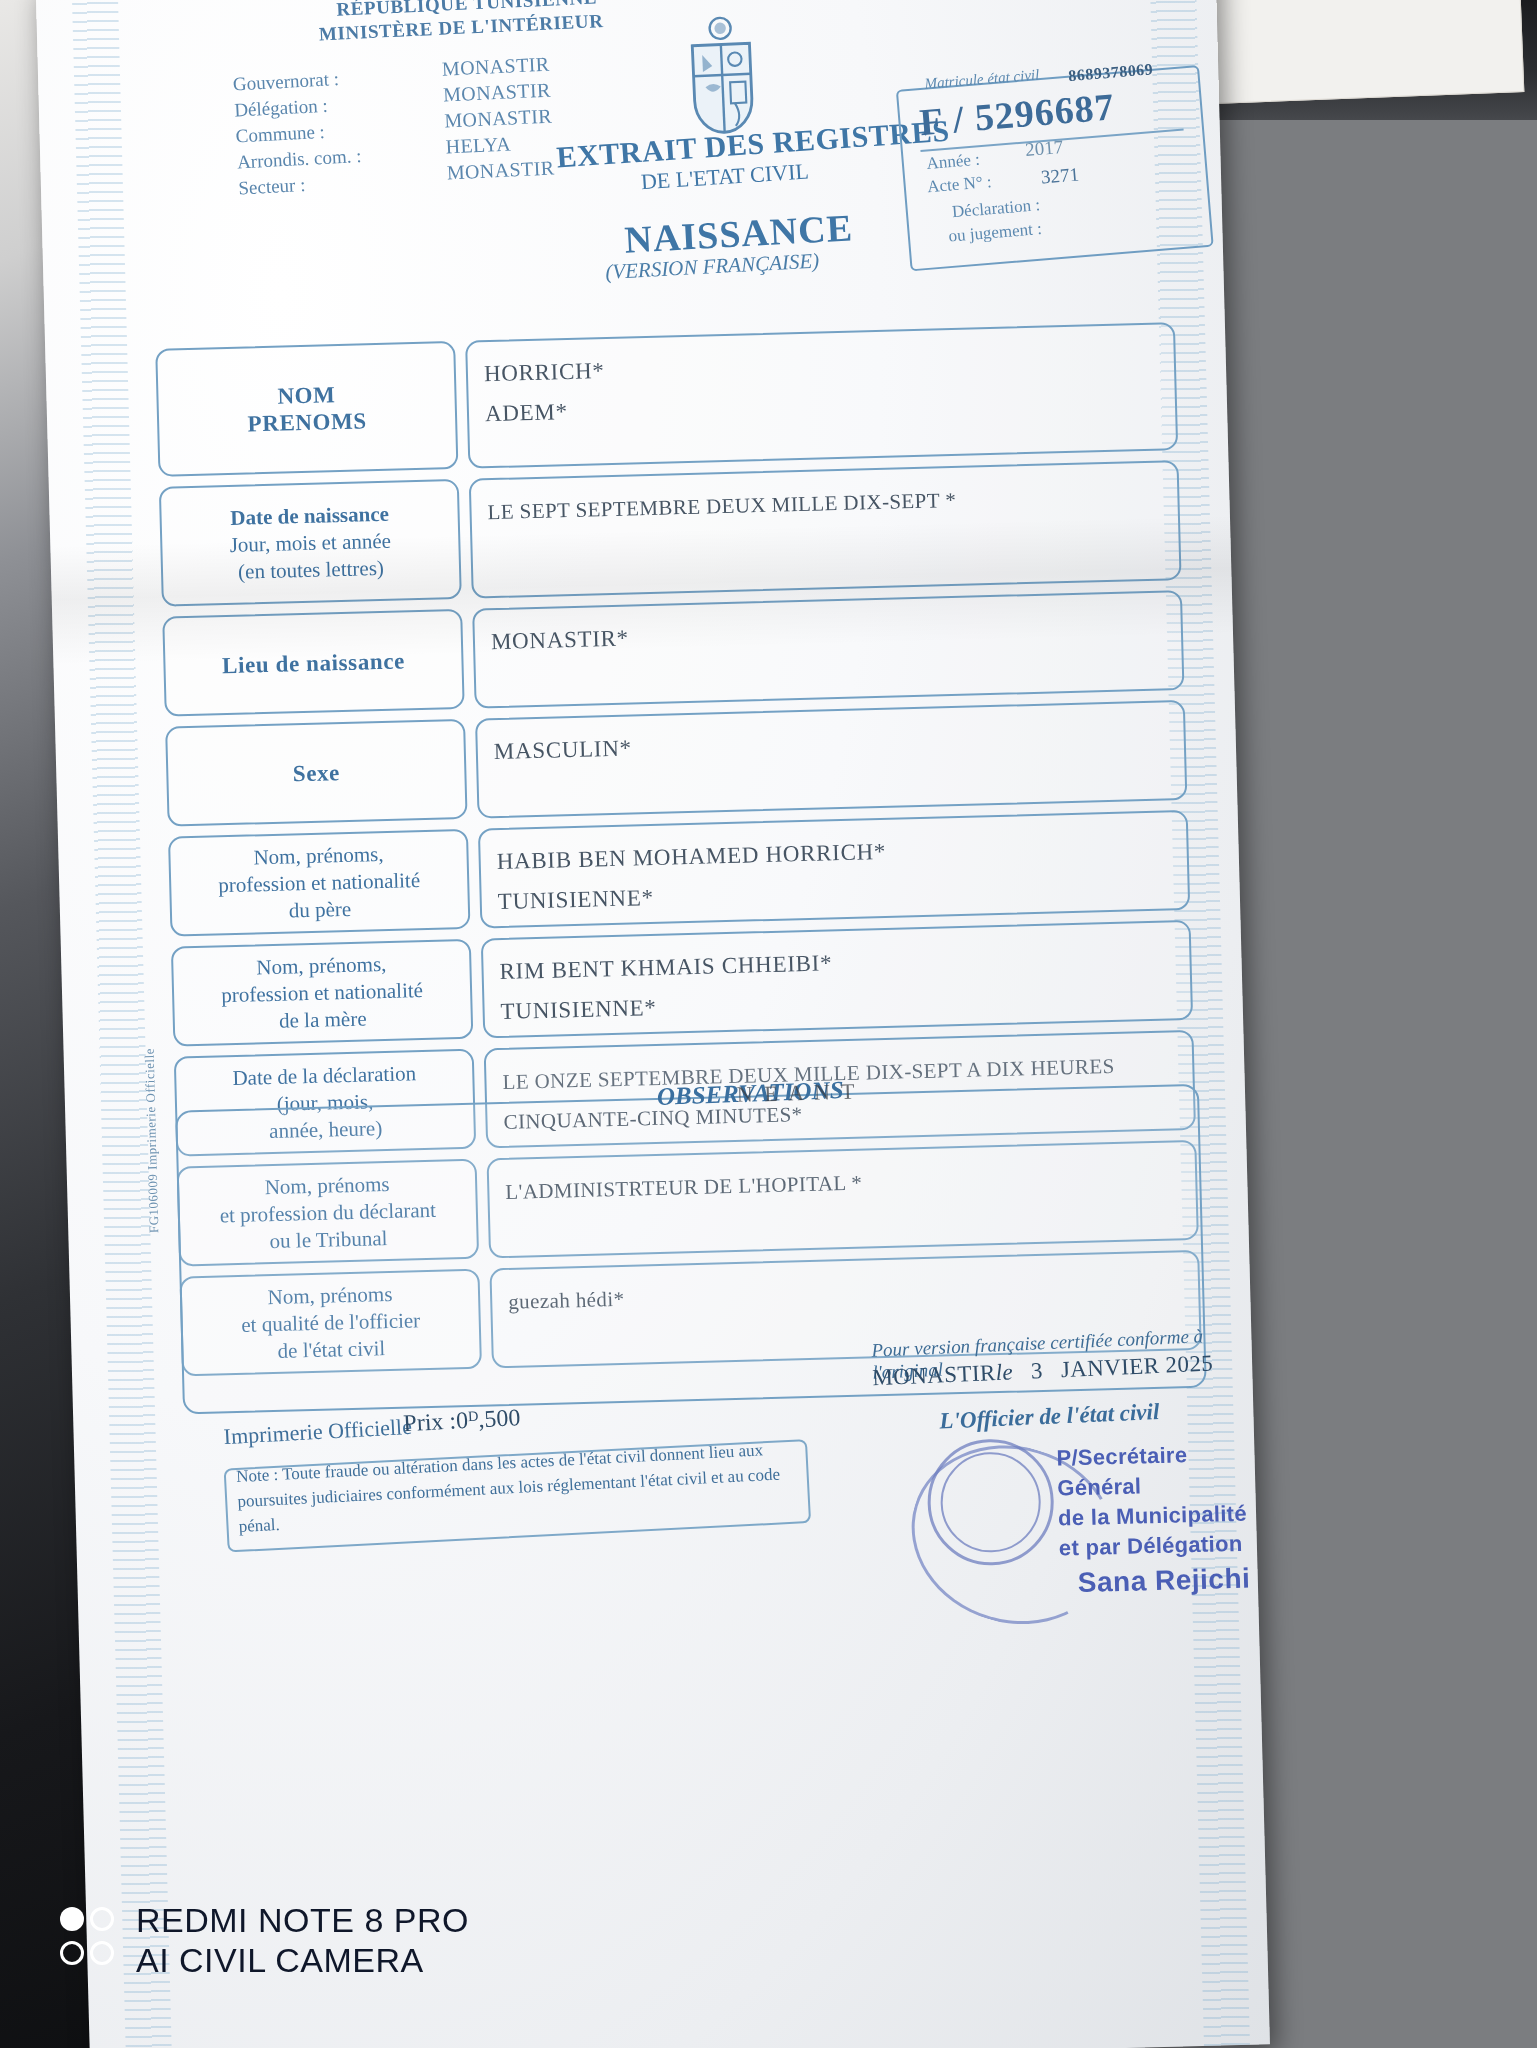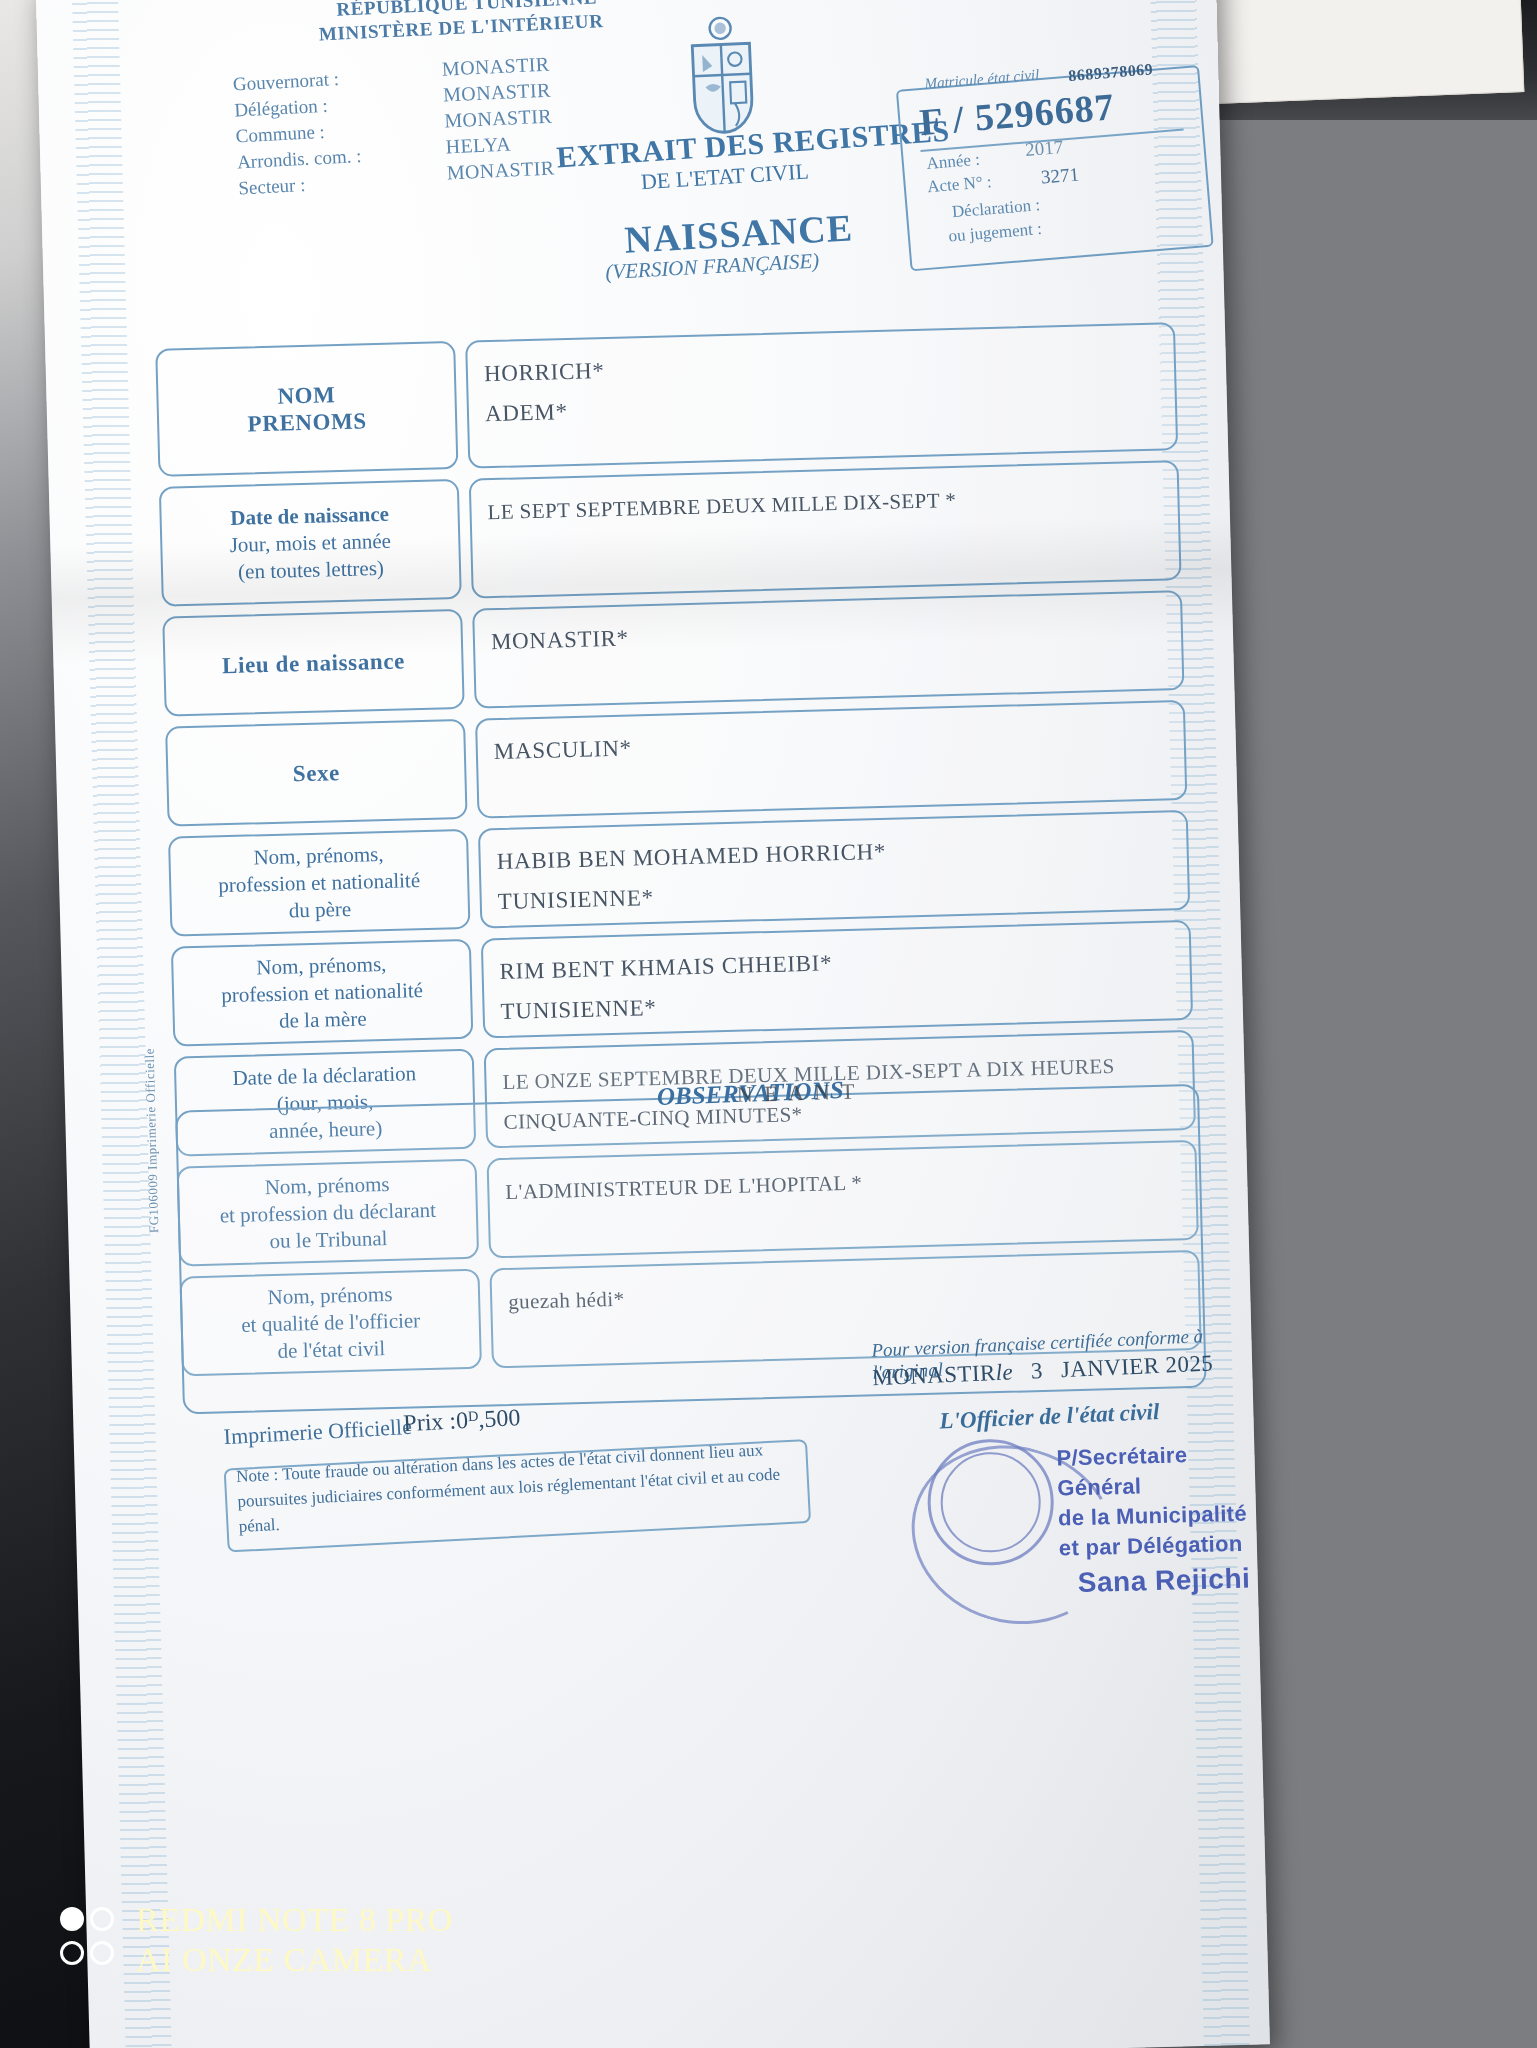--- a/index.html
+++ b/index.html
@@ -397,21 +397,21 @@
     display: flex; align-items: center;
   }
   .wm-dots { position: relative; width: 64px; height: 74px; margin-right: 14px; }
   .wm-dot {
     position: absolute; border-radius: 50%;
   }
   .wm-d1 { left: 2px;  top: 4px;  width: 24px; height: 24px; background: #fff; }
   .wm-d2 { left: 32px; top: 4px;  width: 24px; height: 24px; border: 3px solid #fff; box-sizing: border-box; }
   .wm-d3 { left: 2px;  top: 38px; width: 24px; height: 24px; border: 3px solid #fff; box-sizing: border-box; }
   .wm-d4 { left: 32px; top: 38px; width: 24px; height: 24px; border: 3px solid #fff; box-sizing: border-box; }
-  .wm-lines { color: #fef9c3; font-family: Liberation Serif, serif; }
+  .wm-lines { color: #0f172a; font-family: Liberation Sans, sans-serif; }
   .wm-l1 { font-size: 34px; letter-spacing: .5px; line-height: 40px; }
   .wm-l2 { font-size: 34px; letter-spacing: .5px; line-height: 40px; }
 </style>
 </head>
 <body>
 
 <div id="page">
 
   <div class="bg-dark-left"></div>
   <div class="bg-top-right"></div>
@@ -632,17 +632,17 @@
 
   <div class="watermark">
     <div class="wm-dots">
       <div class="wm-dot wm-d1"></div>
       <div class="wm-dot wm-d2"></div>
       <div class="wm-dot wm-d3"></div>
       <div class="wm-dot wm-d4"></div>
     </div>
     <div class="wm-lines">
       <div class="wm-l1">REDMI NOTE 8 PRO</div>
-      <div class="wm-l2">AI ONZE CAMERA</div>
+      <div class="wm-l2">AI CIVIL CAMERA</div>
     </div>
   </div>
 
 </div>
 
 </body></html>

